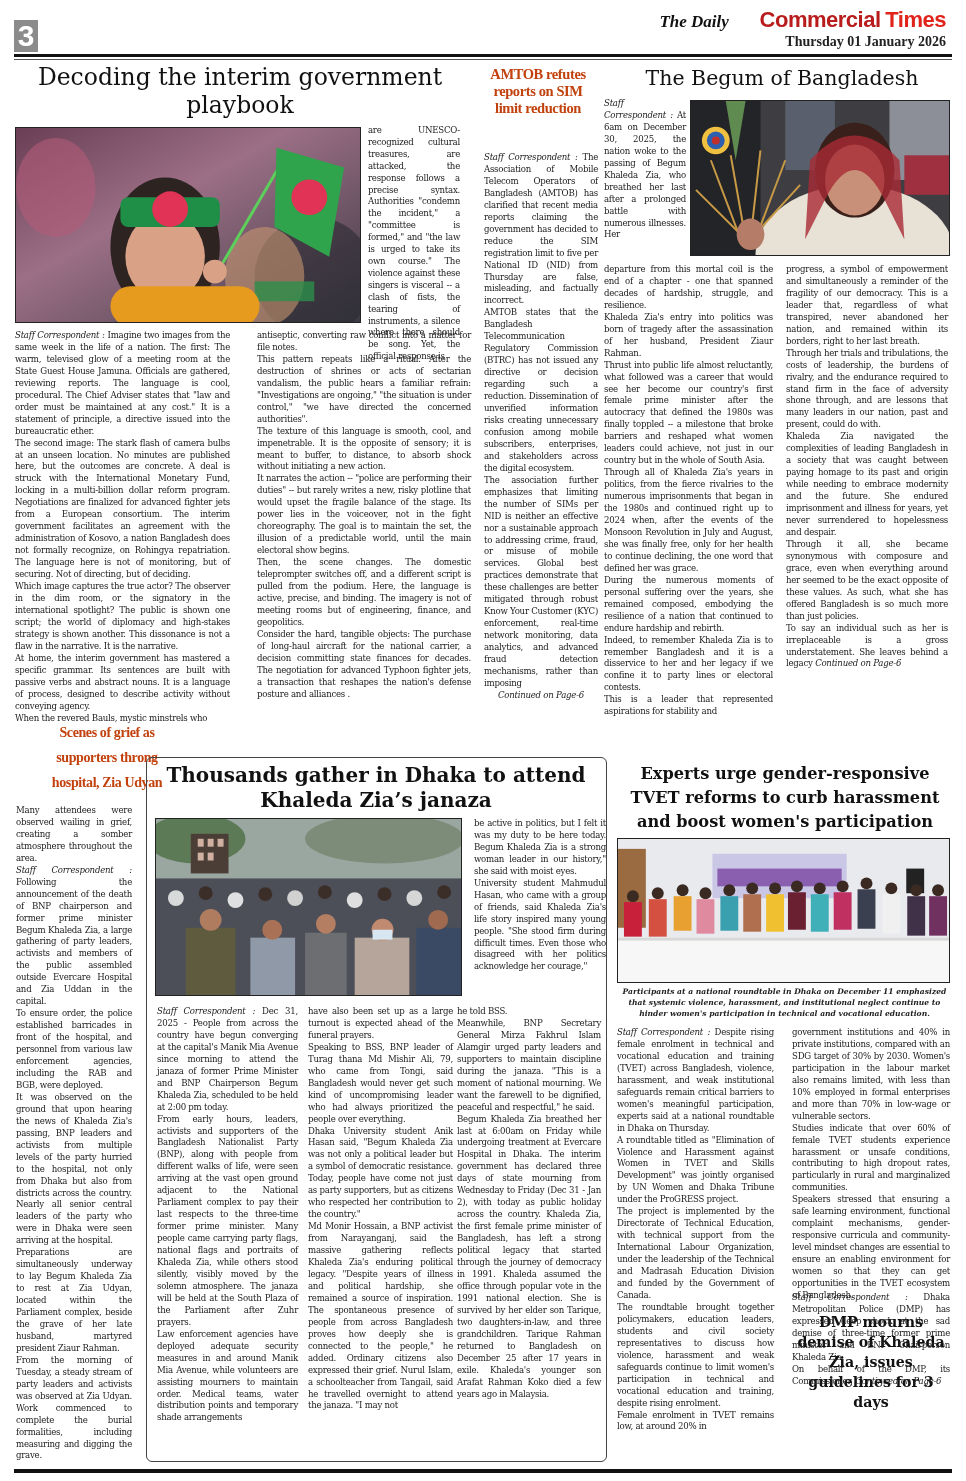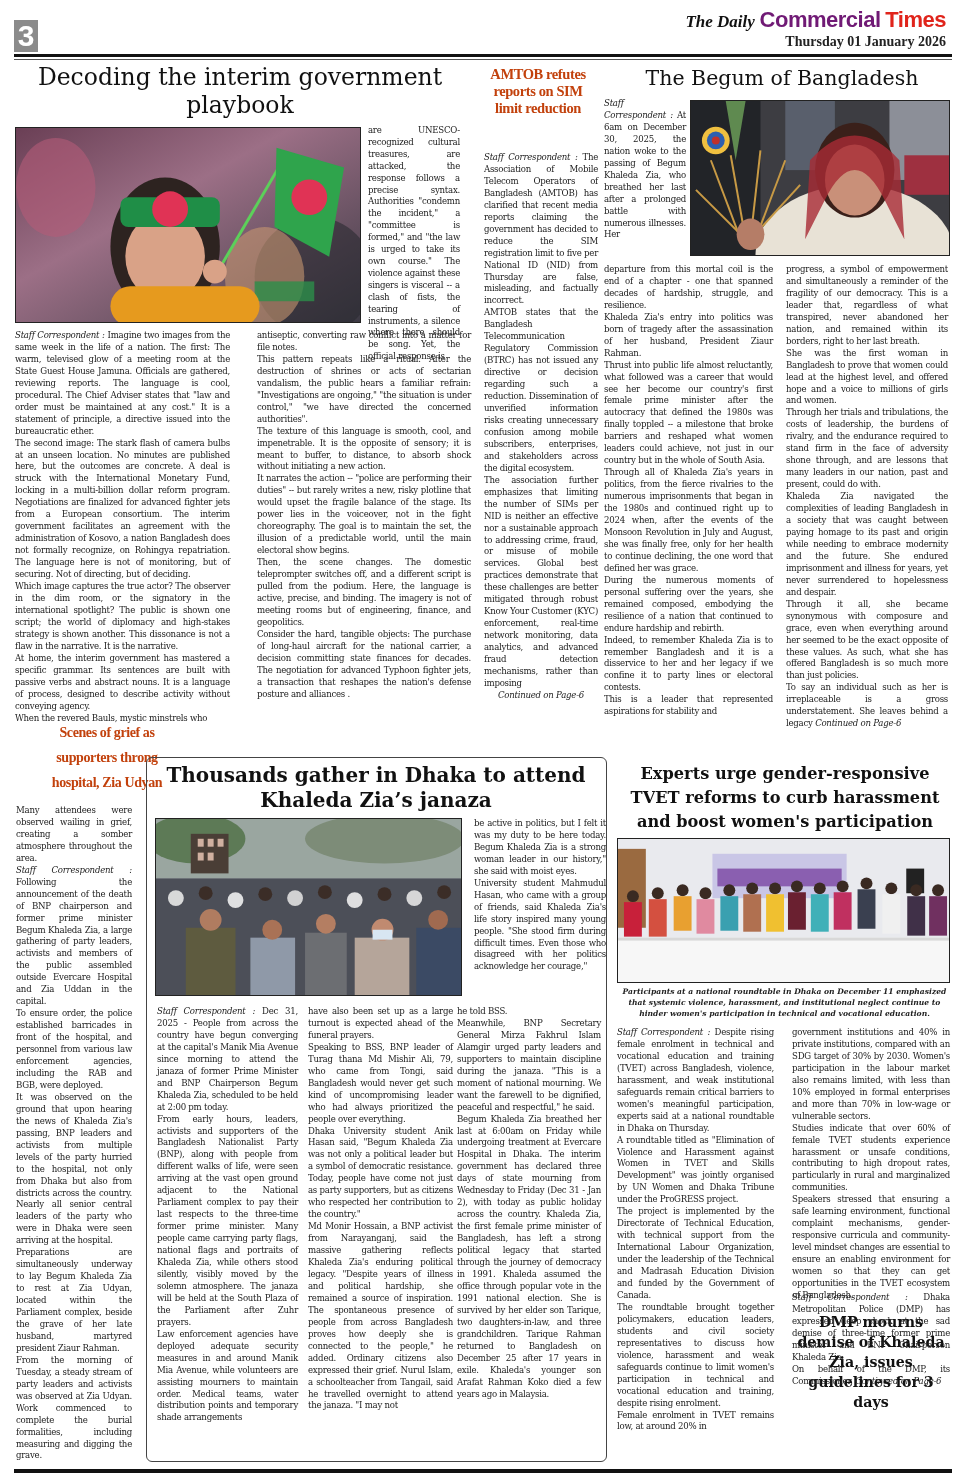--- a/index.html
+++ b/index.html
@@ -11,21 +11,21 @@
   .byline { font-style: italic; font-weight: normal; }
   .cont-c { font-style: italic; text-align: center; display:block; }
   h1, h2, h3 { font-weight: normal; }
   .hl-serif { font-family: "DejaVu Serif", serif; text-align: center; color: #111; }
   .hl-cond { font-family: "Liberation Serif", serif; text-align: center; color: #c2410c; font-weight: bold; }
 
   
   .page-num { left: 14px; top: 20px; width: 24px; height: 32px; background: #8b8b8b; color: #fff; font-family: "Liberation Sans", sans-serif; font-weight: bold; font-size: 30px; line-height: 32px; text-align: center; }
   .mast-title { right: 20px; top: 7px; font-family: "Liberation Serif", serif; font-weight: bold; font-size: 19px; white-space: nowrap; }
   .mast-daily { font-style: italic; color: #111; font-size: 17px; }
-  .mast-comm { color: #701a75; font-family: "Liberation Sans", sans-serif; font-size: 22px; letter-spacing: -0.5px; }
+  .mast-comm { color: #b91c1c; font-family: "Liberation Sans", sans-serif; font-size: 22px; letter-spacing: -0.5px; margin-left: 26px; }
   .mast-times { color: #e0241b; font-family: "Liberation Sans", sans-serif; font-size: 22px; letter-spacing: -0.5px; }
   .mast-date { right: 20px; top: 34px; font-family: "Liberation Serif", serif; font-weight: bold; font-size: 14px; color: #222; }
   .rule-top { left: 14px; right: 14px; top: 54px; height: 3px; background: #111; }
   .rule-thin { left: 14px; right: 14px; top: 59px; height: 1px; background: #555; }
 
   
   .photo { overflow: hidden; border: 1px solid #222; }
   .photo svg { width: 100%; height: 100%; display: block; }
 
   .story-box { border: 1.2px solid #444; border-radius: 6px; }
@@ -137,21 +137,20 @@
   <p>Khaleda Zia's entry into politics was born of tragedy after the assassination of her husband, President Ziaur Rahman.</p>
   <p>Thrust into public life almost reluctantly, what followed was a career that would see her become our country's first female prime minister after the autocracy that defined the 1980s was finally toppled -- a milestone that broke barriers and reshaped what women leaders could achieve, not just in our country but in the whole of South Asia.</p>
   <p>Through all of Khaleda Zia's years in politics, from the fierce rivalries to the numerous imprisonments that began in the 1980s and continued right up to 2024 when, after the events of the Monsoon Revolution in July and August, she was finally free, only for her health to continue declining, the one word that defined her was grace.</p>
   <p>During the numerous moments of personal suffering over the years, she remained composed, embodying the resilience of a nation that continued to endure hardship and rebirth.</p>
   <p>Indeed, to remember Khaleda Zia is to remember Bangladesh and it is a disservice to her and her legacy if we confine it to party lines or electoral contests.</p>
   <p>This is a leader that represented aspirations for stability and</p>
 </div>
 
 <div class="abs body-text" style="left:786px; top:264px; width:162px;">
   <p>progress, a symbol of empowerment and simultaneously a reminder of the fragility of our democracy. This is a leader that, regardless of what transpired, never abandoned her nation, and remained within its borders, right to her last breath.</p>
-  <p>She was the first woman in Bangladesh to prove that women could lead at the highest level, and offered hope and a voice to millions of girls and women.</p>
   <p>Through her trials and tribulations, the costs of leadership, the burdens of rivalry, and the endurance required to stand firm in the face of adversity shone through, and are lessons that many leaders in our nation, past and present, could do with.</p>
   <p>Khaleda Zia navigated the complexities of leading Bangladesh in a society that was caught between paying homage to its past and origin while needing to embrace modernity and the future. She endured imprisonment and illness for years, yet never surrendered to hopelessness and despair.</p>
   <p>Through it all, she became synonymous with composure and grace, even when everything around her seemed to be the exact opposite of these values. As such, what she has offered Bangladesh is so much more than just policies.</p>
   <p><span>To say an individual such as her is irreplaceable is a gross understatement. She leaves behind a legacy</span> <span class="byline">Continued on Page-6</span></p>
 </div>
 
 <h2 class="abs hl-cond" style="left:14px; top:720px; width:122px; font-size:14px; line-height:25px; letter-spacing:-0.4px;margin-left:32px;">Scenes of grief as supporters throng hospital, Zia Udyan</h2>
 <div class="abs body-text" style="left:16px; top:805px; width:116px;">
   <p>Many attendees were observed wailing in grief, creating a somber atmosphere throughout the area.</p>
   <p><span class="byline">Staff Correspondent :</span> <span>Following the announcement of the death of BNP chairperson and former prime minister Begum Khaleda Zia, a large gathering of party leaders, activists and members of the public assembled outside Evercare Hospital and Zia Uddan in the capital.</span></p>

